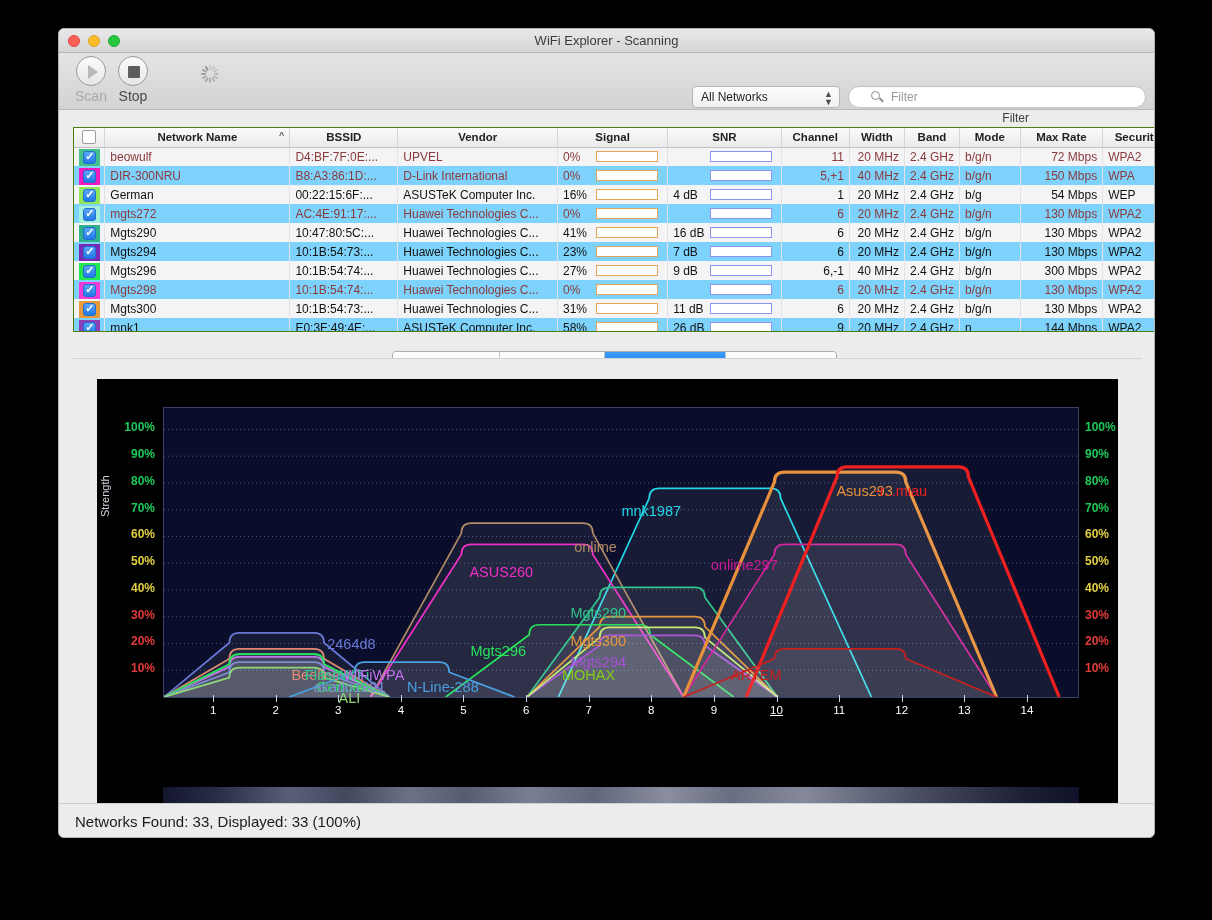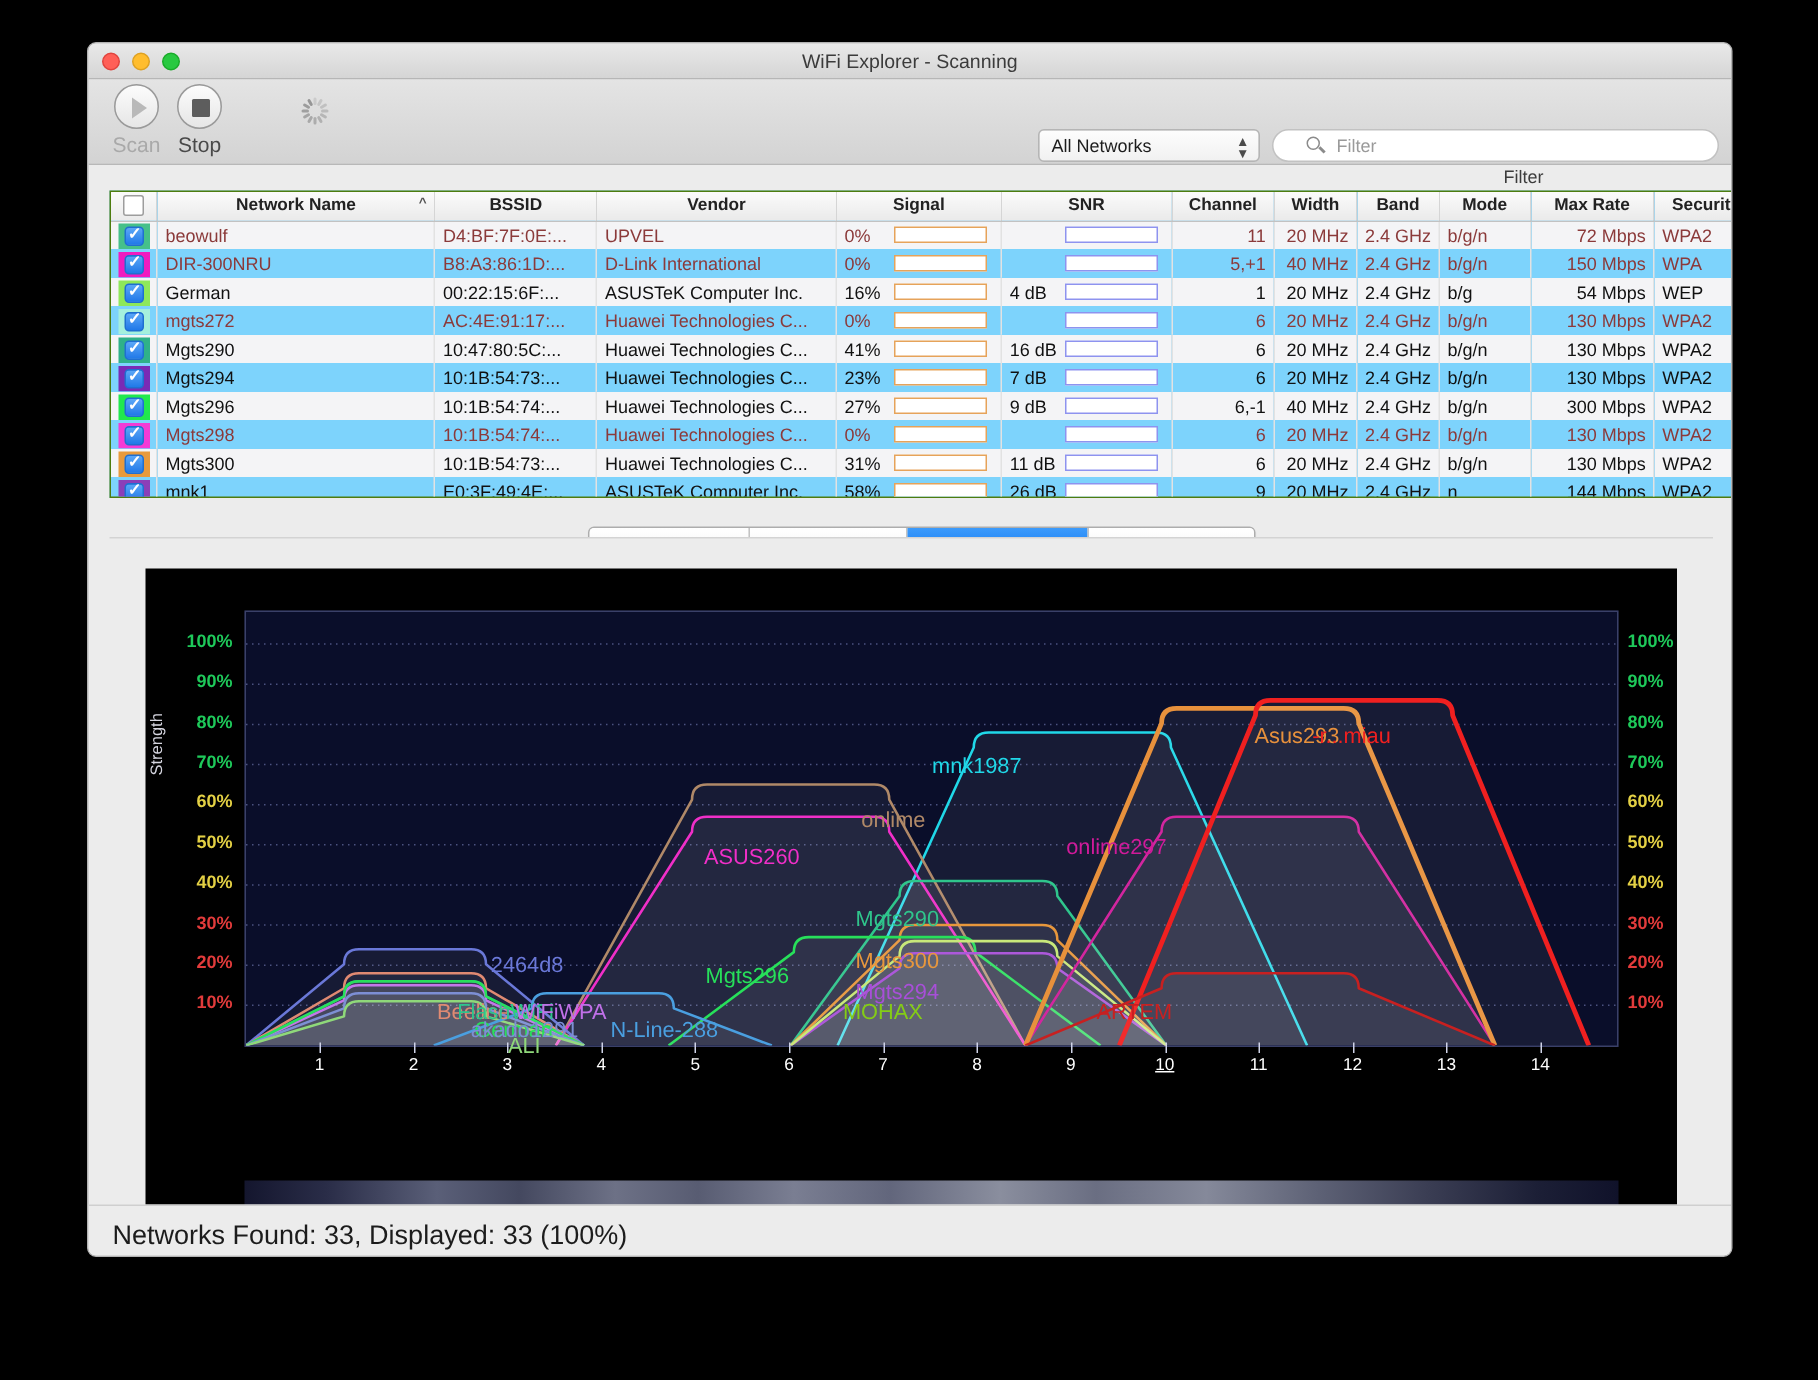--- a/index.html
+++ b/index.html
@@ -268,21 +268,21 @@
 
   
   #statusbar {
     position: absolute; left: 0; bottom: 0;
     width: 100%; height: 34px;
     background: #ececec;
     border-top: 1px solid #cfcfcf;
   }
   #status-text {
     position: absolute; left: 16px; top: 9px;
-    font-size: 18px; color: #1c1c1c;
+    font-size: 15px; color: #1c1c1c;
   }
 </style>
 </head>
 <body>
 
 <div id="window">
 
   <div id="titlebar">
     <div class="traffic tl-close"></div>
     <div class="traffic tl-min"></div>

